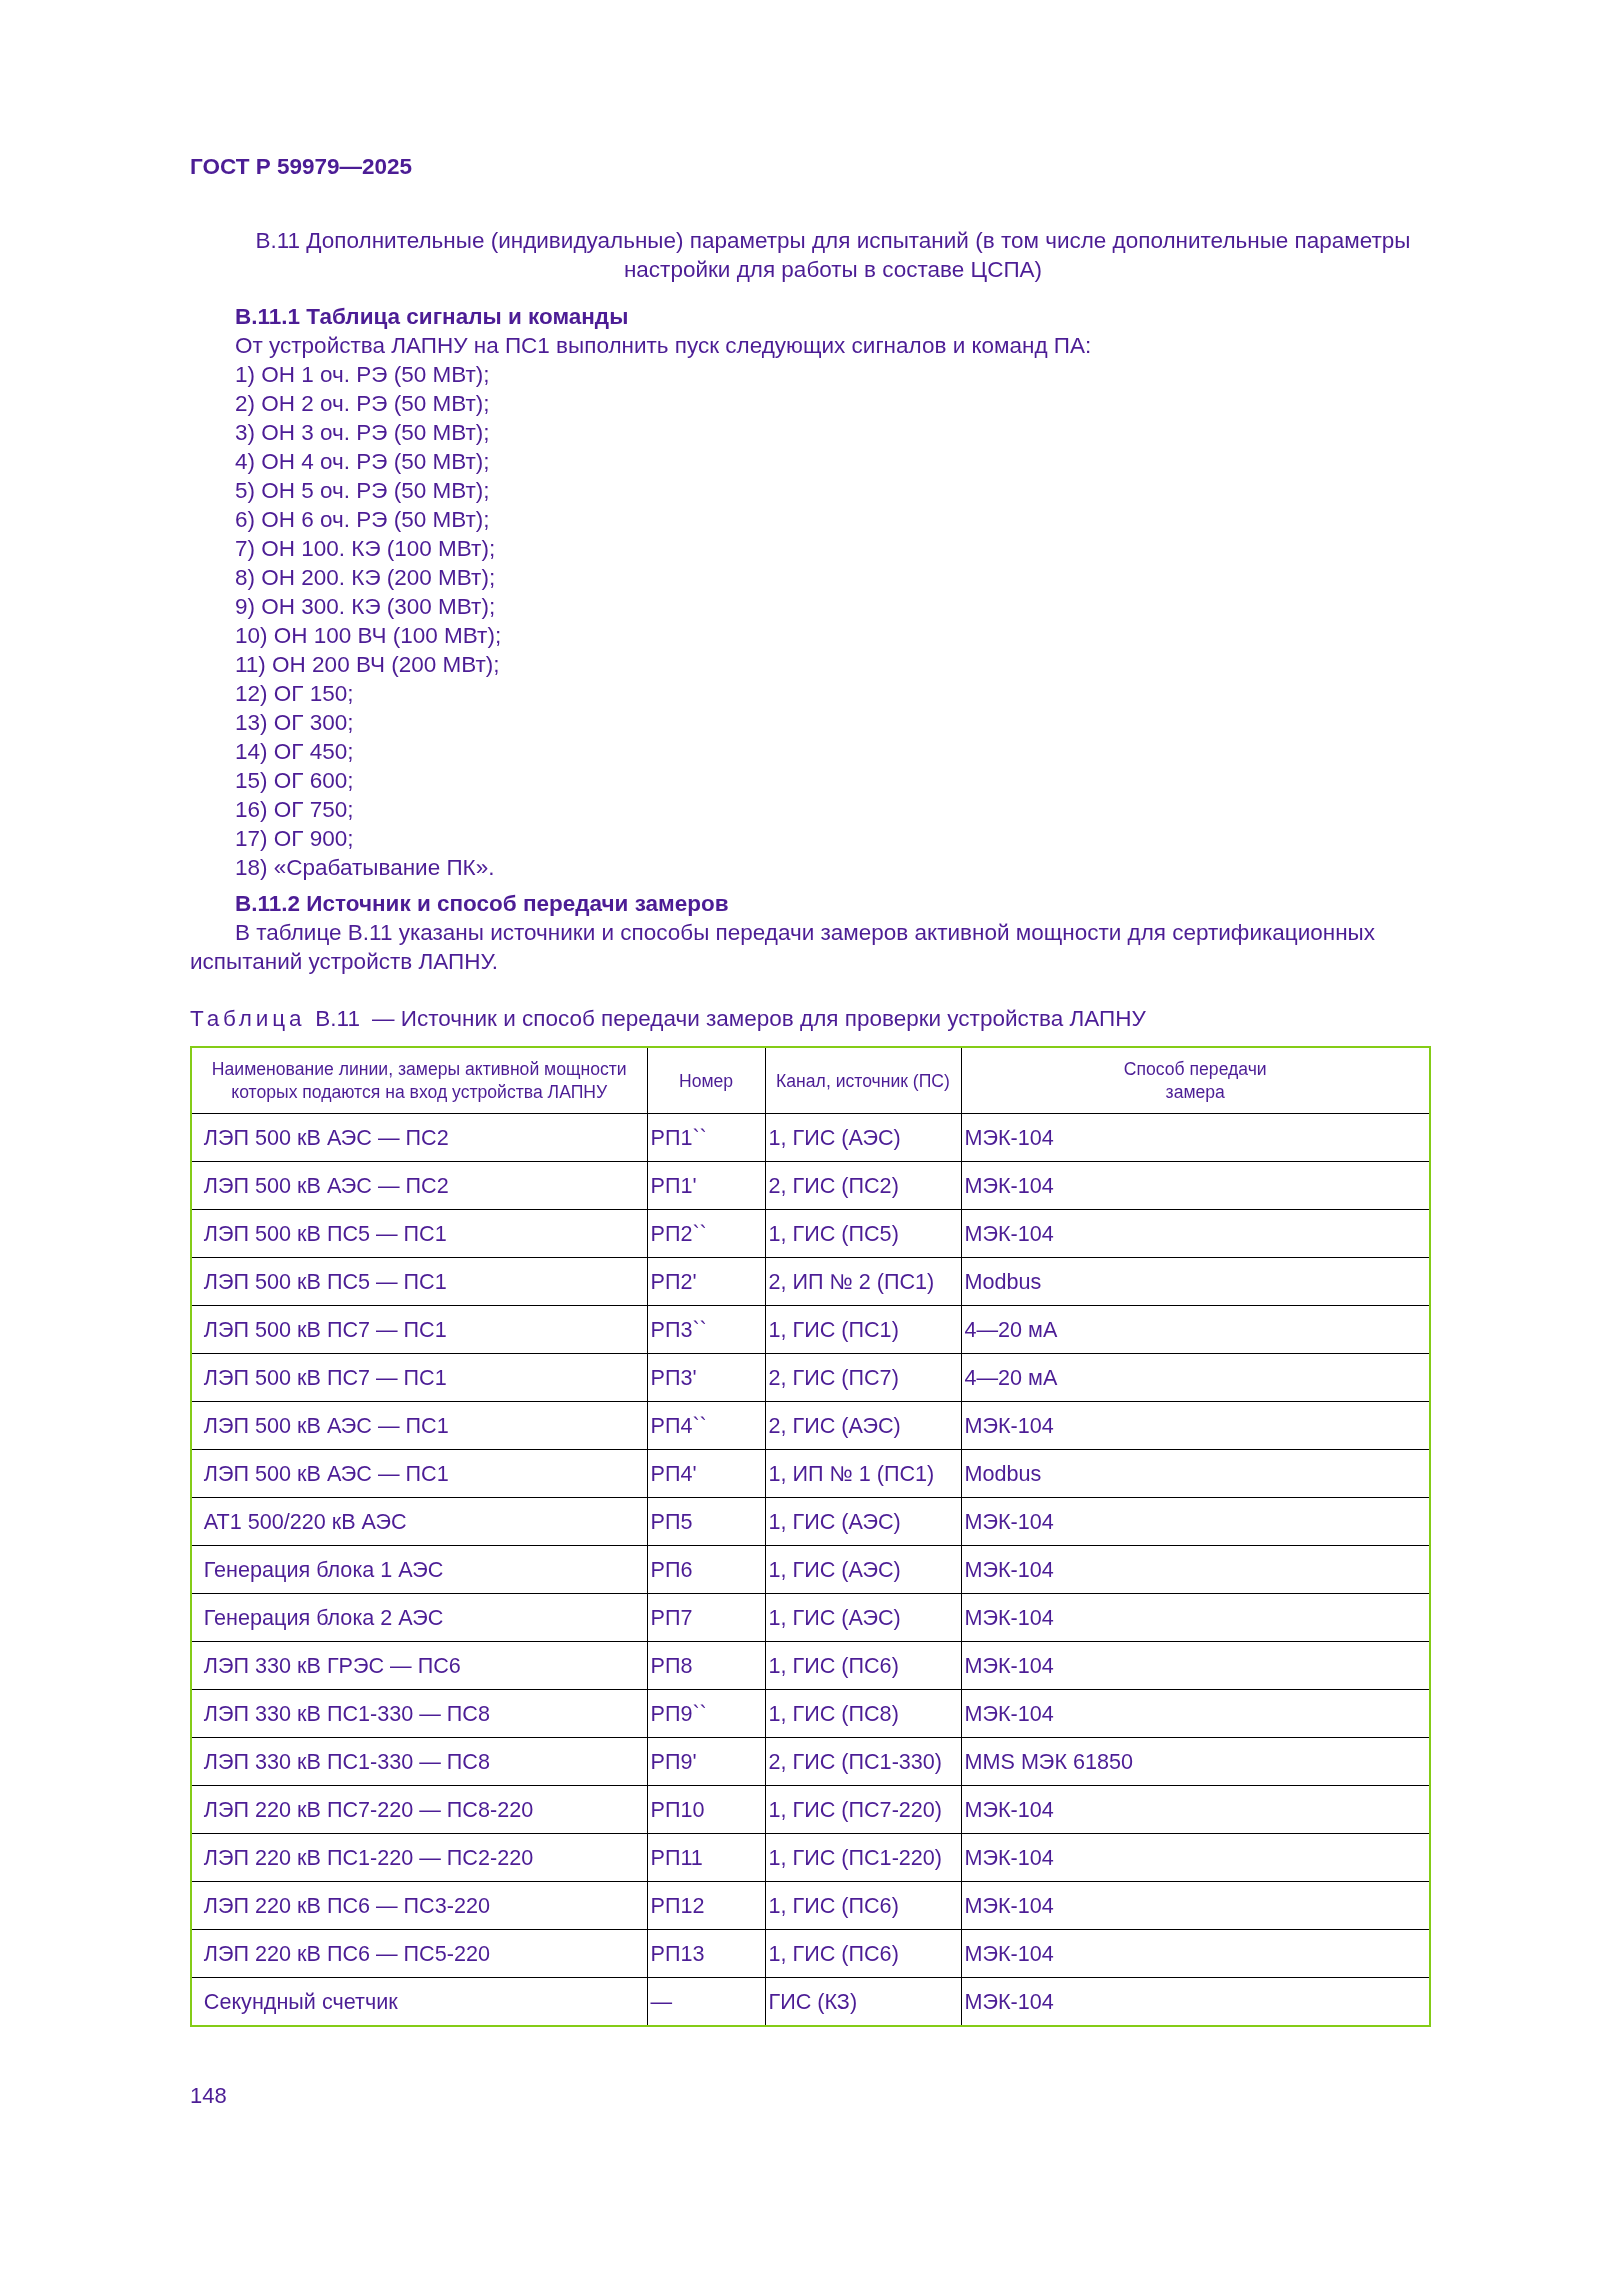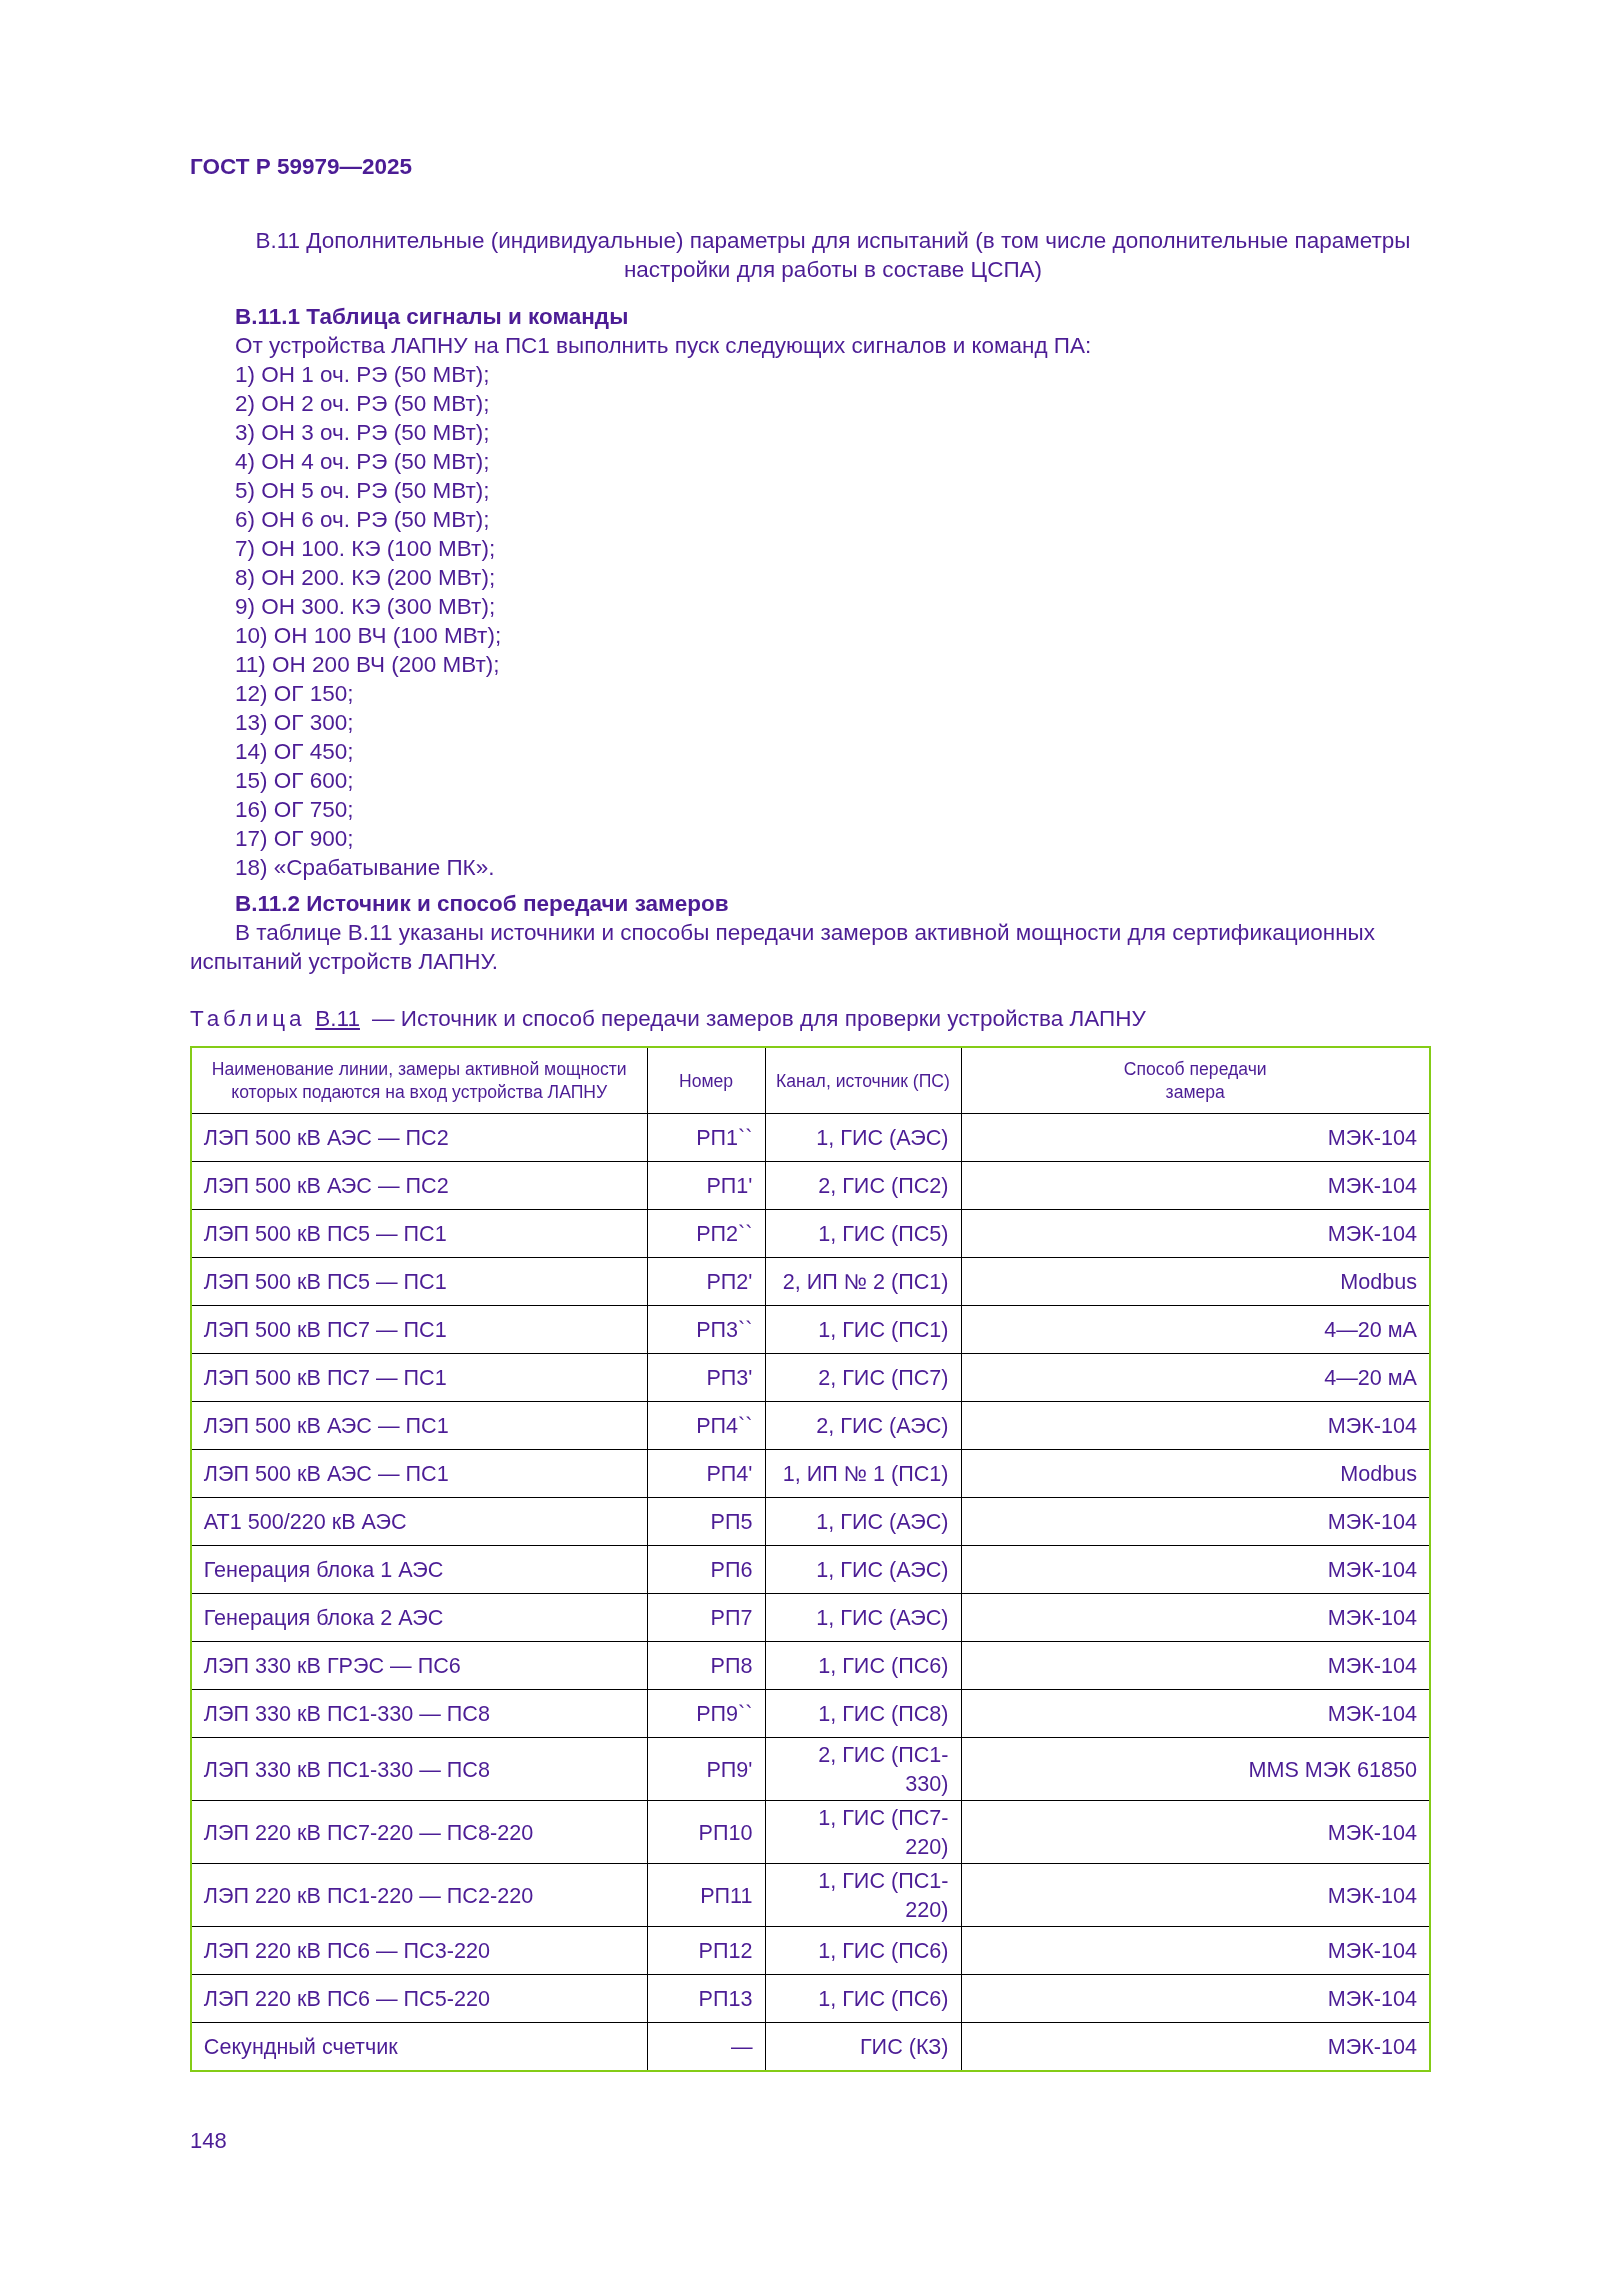--- a/index.html
+++ b/index.html
@@ -26,21 +26,21 @@
   }
   .h2 {
     font-weight: bold;
     margin: 7.8px 0 0 45px;
   }
   .para { margin: 0; }
   .ti { text-indent: 45px; }
   .list-item { text-indent: 45px; }
   .caption { margin: 27.4px 0 13.7px 0; }
   .caption .spaced { letter-spacing: 3.9px; margin-right: 9.8px; }
-  .caption .num { margin-right: 5.9px; text-decoration: underline; }
+  .caption .num { margin-right: 5.9px; }
   table.tbl {
     width: 100%;
     border-collapse: collapse;
     table-layout: fixed;
     border: 2px solid #84cc16;
   }
   table.tbl th {
     border: 1px solid #000;
     font-weight: normal;
     font-size: 17.6px;
@@ -50,21 +50,21 @@
     padding: 9.8px 5.9px;
   }
   table.tbl td {
     border: 1px solid #000;
     font-size: 21.6px;
     vertical-align: middle;
     height: 43px;
     box-sizing: content-box;
   }
   td.c-name { text-align: left; padding: 2px 11.8px; }
-  td.c-center { text-align: right; padding: 2px 12px; }
+  td.c-center { text-align: left; padding: 2px 3px; }
   th .narrow { display: inline-block; max-width: 167px; }
   .page-num {
     margin-top: 54px;
     padding-bottom: 118px;
     font-size: 22px;
   }
 </style>
 </head>
 <body>
 

